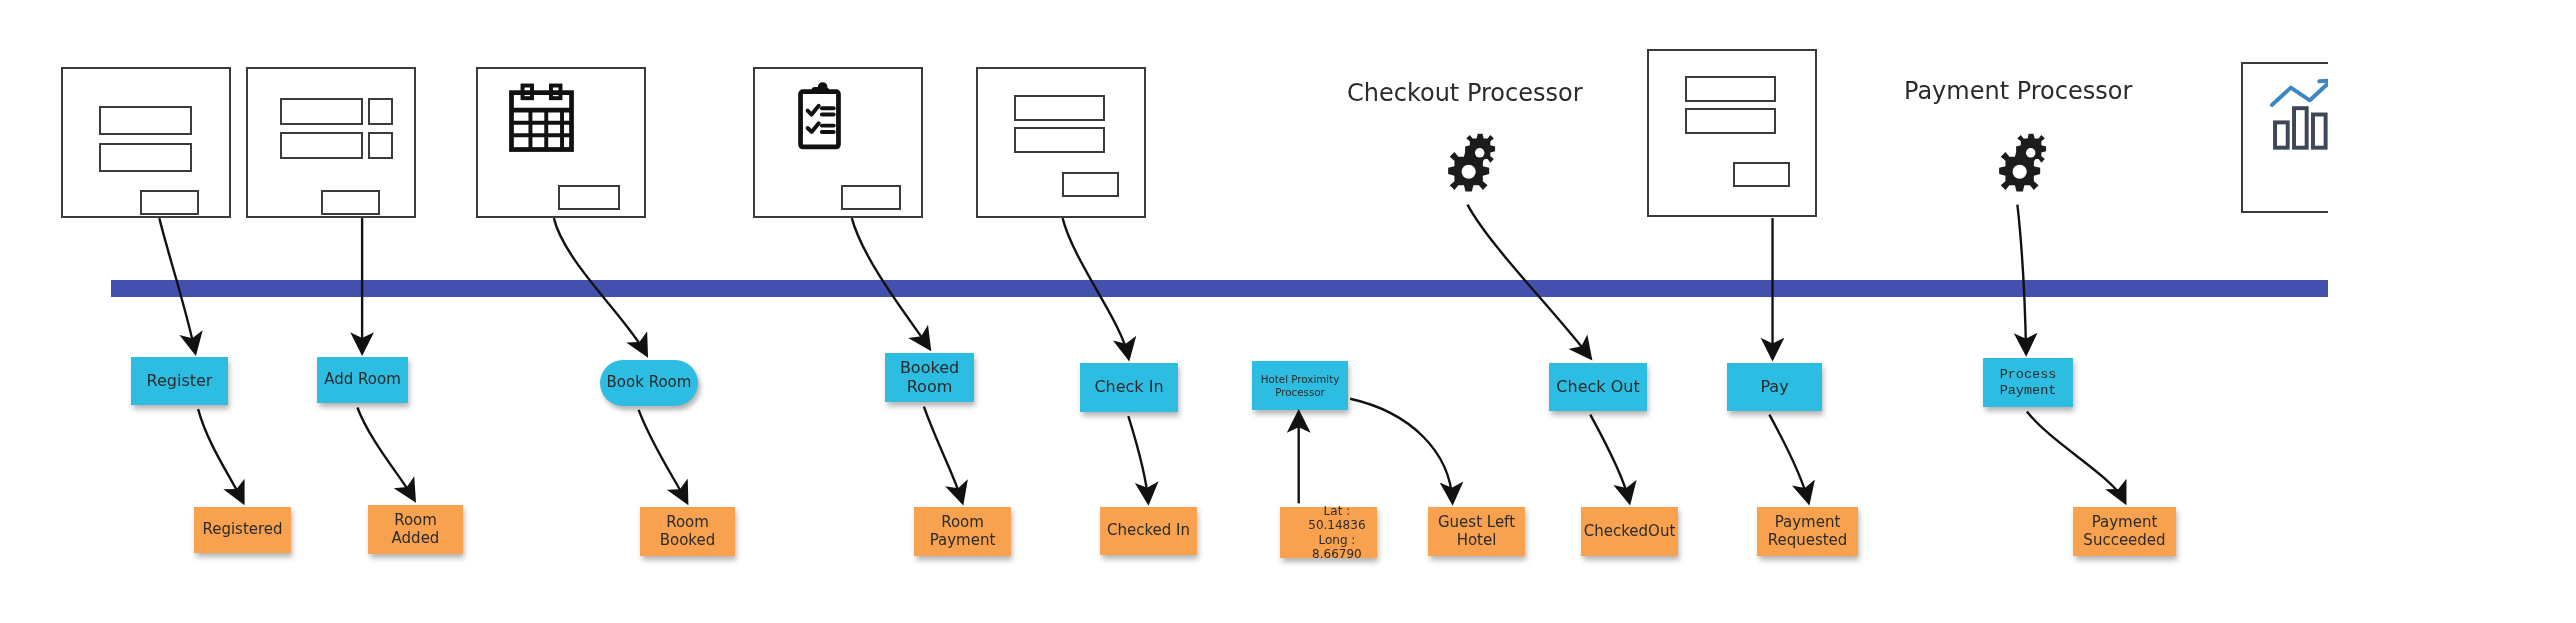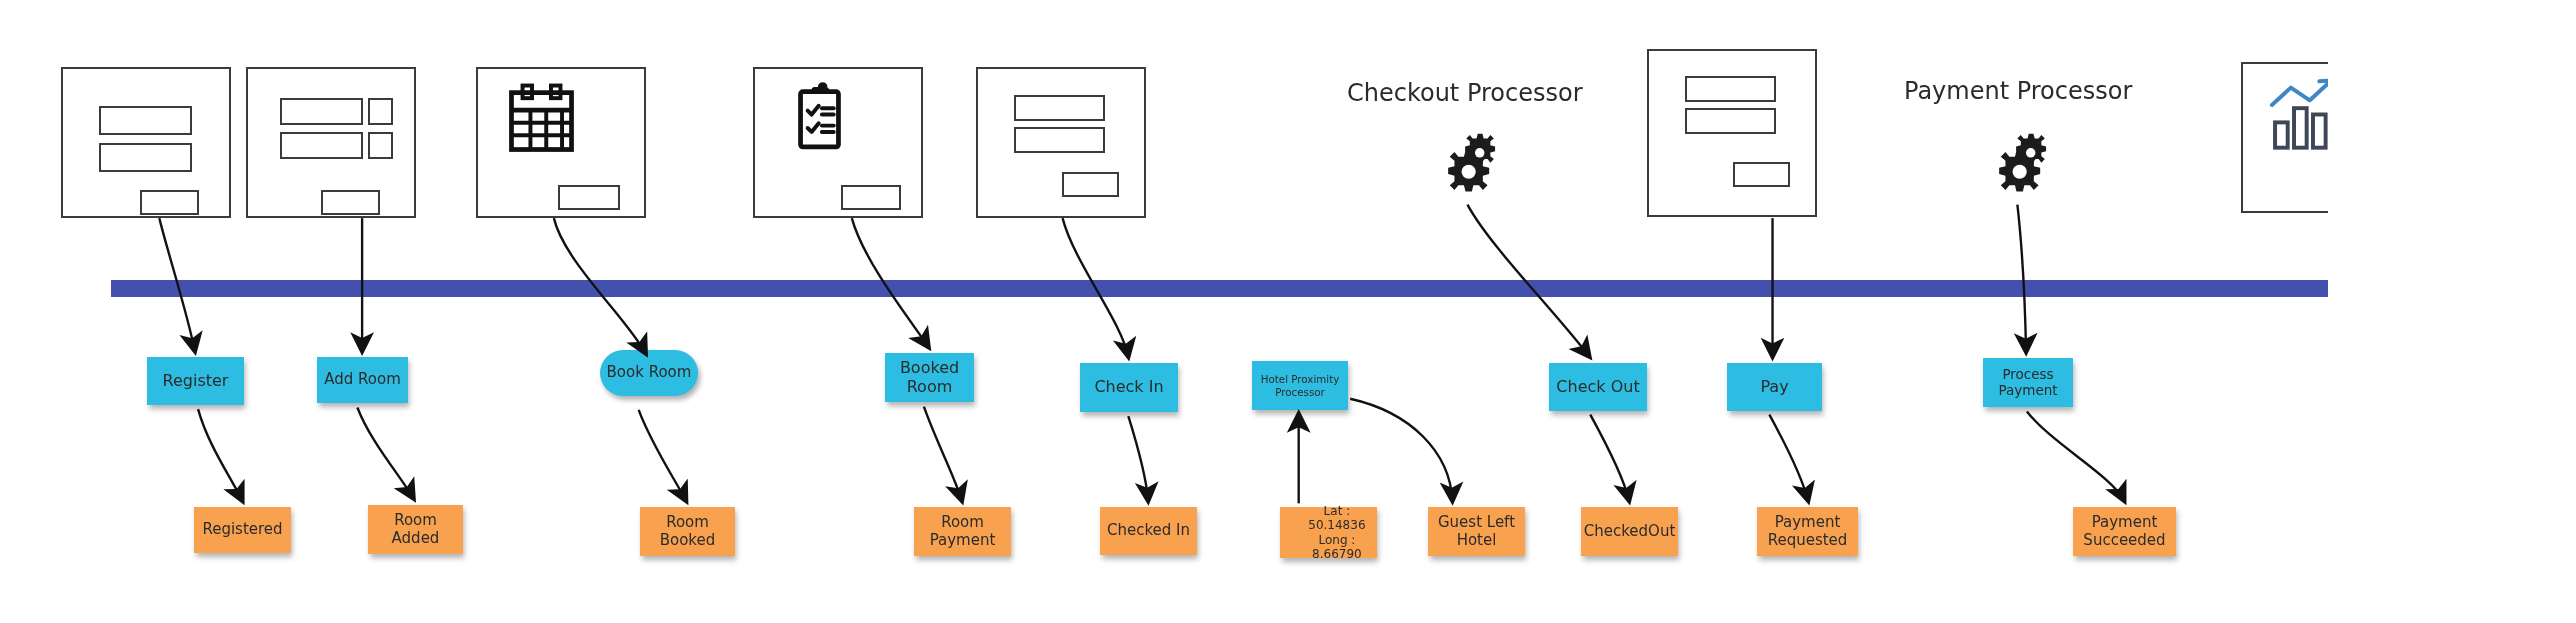--- a/index.html
+++ b/index.html
@@ -118,29 +118,29 @@
   <div class="actor-label" style="left:1904px;top:77px;text-align:center;">Payment Processor</div>
   <svg class="icon" style="position:absolute;left:1981px;top:133px;" width="71" height="68" viewBox="0 0 90 86">
     <g fill="#1c1c1c">
       <path d="M36 30 l7 0 l2 -8 l8 0 l2 8 l7 0 l5 -6 l6 6 l-6 5 l0 7 l8 2 l0 8 l-8 2 l0 7 l6 5 l-6 6 l-5 -6 l-7 0 l-2 8 l-8 0 l-2 -8 l-7 0 l-5 6 l-6 -6 l6 -5 l0 -7 l-8 -2 l0 -8 l8 -2 l0 -7 l-6 -5 l6 -6 Z"></path>
       <circle cx="49" cy="49" r="9" fill="#fff"></circle>
       <path d="M64 8 l5 0 l1.5 -6 l6 0 l1.5 6 l5 0 l3.5 -4.5 l4.5 4.5 l-4.5 3.5 l0 5 l6 1.5 l0 6 l-6 1.5 l0 5 l4.5 3.5 l-4.5 4.5 l-3.5 -4.5 l-5 0 l-1.5 6 l-6 0 l-1.5 -6 l-5 0 l-3.5 4.5 l-4.5 -4.5 l4.5 -3.5 l0 -5 l-6 -1.5 l0 -6 l6 -1.5 l0 -5 l-4.5 -3.5 l4.5 -4.5 Z" transform="translate(-10,-1)"></path>
       <circle cx="63" cy="25" r="6" fill="#fff"></circle>
     </g>
   </svg>
 
-  <div class="note cmd" style="left:147px;top:357px;width:97px;height:48px;font-size:16px;justify-content:flex-end;">
+  <div class="note cmd" style="left:131px;top:357px;width:97px;height:48px;font-size:16px;justify-content:flex-end;">
     <span class="txt">Register</span>
   </div>
 
   <div class="note cmd" style="left:317px;top:357px;width:91px;height:46px;font-size:15px;">
     <span class="txt">Add Room</span>
   </div>
 
-  <div class="note cmd" style="left:600px;top:350px;width:98px;height:46px;font-size:15px;border-radius:23px;">
+  <div class="note cmd" style="left:600px;top:360px;width:98px;height:46px;font-size:15px;border-radius:23px;">
     <span class="txt">Book Room</span>
   </div>
 
   <div class="note cmd" style="left:885px;top:353px;width:89px;height:49px;font-size:16px;flex-direction:column;">
     <span class="txt">Booked</span>
     <span class="txt">Room</span>
   </div>
 
   <div class="note cmd" style="left:1080px;top:363px;width:98px;height:49px;font-size:16px;">
     <span class="txt">Check In</span>
@@ -152,21 +152,21 @@
   </div>
 
   <div class="note cmd" style="left:1549px;top:363px;width:98px;height:48px;font-size:16px;">
     <span class="txt">Check Out</span>
   </div>
 
   <div class="note cmd" style="left:1727px;top:363px;width:95px;height:48px;font-size:16px;">
     <span class="txt">Pay</span>
   </div>
 
-  <div class="note cmd" style="left:1983px;top:358px;width:90px;height:49px;font-size:13.5px;flex-direction:column;">
+  <div class="note cmd" style="left:1983px;top:358px;width:90px;height:49px;font-size:13.5px;flex-direction:column;font-family:Liberation Mono, monospace;">
     <span class="txt">Process</span>
     <span class="txt">Payment</span>
   </div>
 
   <div class="note evt" style="left:194px;top:507px;width:97px;height:46px;font-size:15px;">
     <span class="txt">Registered</span>
   </div>
 
   <div class="note evt" style="left:368px;top:505px;width:95px;height:49px;font-size:15px;flex-direction:column;">
     <span class="txt">Room</span>

